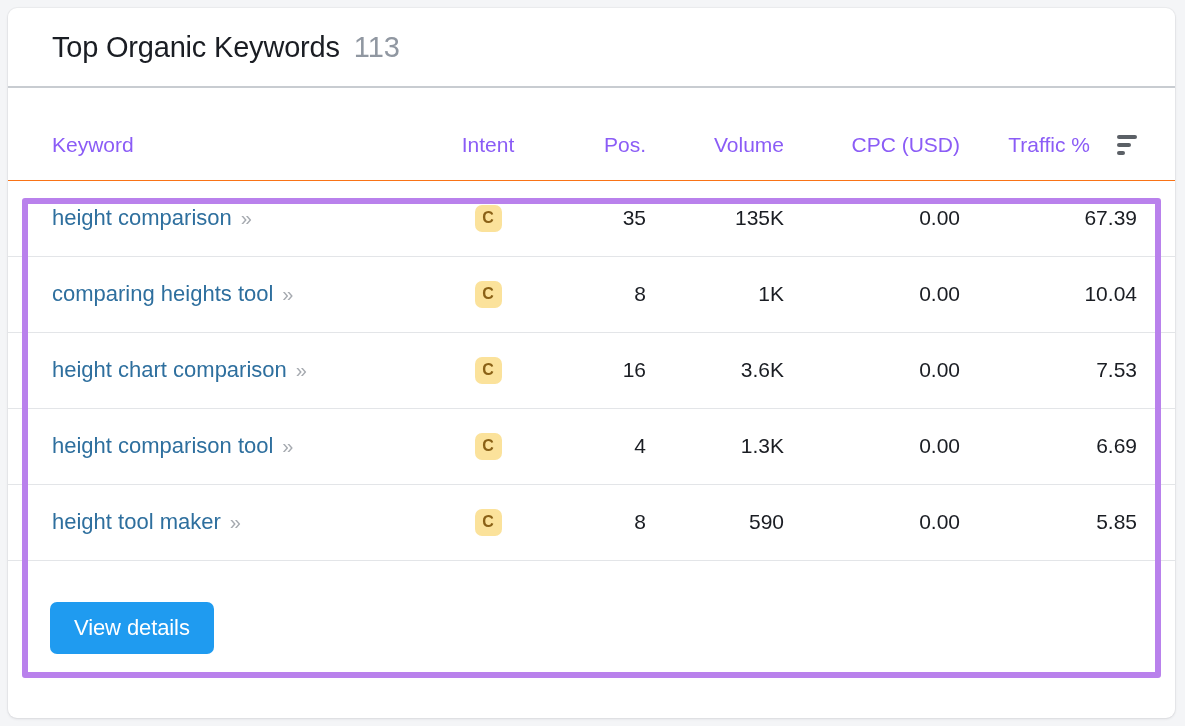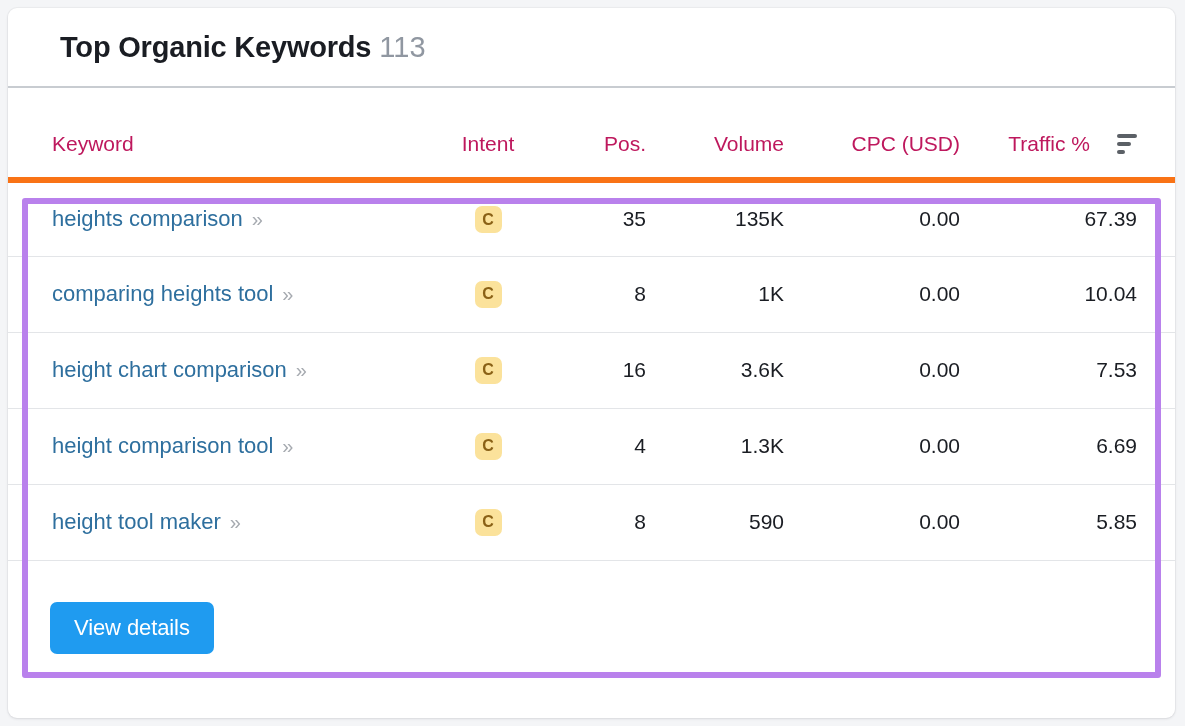--- a/index.html
+++ b/index.html
@@ -27,31 +27,30 @@
   
   .card-header {
     height: 80px;
     display: flex;
     align-items: center;
     padding: 0 44px;
     border-bottom: 2px solid #c8ccd1;
   }
   .card-title {
     font-size: 29px;
-    font-weight: bold;
+    font-weight: normal;
     color: #1a1d23;
     letter-spacing: -0.2px;
     white-space: nowrap;
-    margin-left: 8px;
   }
   .card-count {
     font-size: 29px;
     font-weight: 400;
     color: #9097a1;
-    margin-left: 8px;
+    margin-left: 14px;
     white-space: nowrap;
   }
 
   
   .card-body {
     position: relative;
     height: 628px;
   }
 
   
@@ -69,22 +68,22 @@
     height: 76px;
     padding: 0;
     border-bottom: 1px solid #e3e5e8;
     font-size: 21px;
     color: #1a1d23;
     font-weight: 400;
     vertical-align: middle;
   }
   .kw-table thead th {
     height: 70px;
-    border-bottom: 6px solid #f97316;
-    color: #be185d;
+    border-bottom: 1px solid #f97316;
+    color: #8b5cf6;
   }
 
   
   .col-keyword { width: 420px; text-align: left;  padding-left: 44px !important; }
   .col-intent  { width: 120px; text-align: center; }
   .col-pos     { width: 120px; text-align: right; padding-right: 22px !important; }
   .col-volume  { width: 140px; text-align: right; padding-right: 24px !important; }
   .col-cpc     { width: 180px; text-align: right; padding-right: 28px !important; }
   .col-traffic { width: 187px; text-align: right; padding-right: 38px !important; }
 
@@ -199,21 +198,21 @@
                   <i></i>
                 </span>
             </span>
           </th>
         </tr>
       </thead>
       <tbody>
 
         <tr>
           <td class="col-keyword">
-            <a class="kw-link">heights comparison</a><span class="kw-chevrons">»</span>
+            <a class="kw-link">height comparison</a><span class="kw-chevrons">»</span>
           </td>
           <td class="col-intent">
             <span class="intent-badge">C</span>
           </td>
           <td class="col-pos">35</td>
           <td class="col-volume">135K</td>
           <td class="col-cpc">0.00</td>
           <td class="col-traffic">67.39</td>
         </tr>
 

